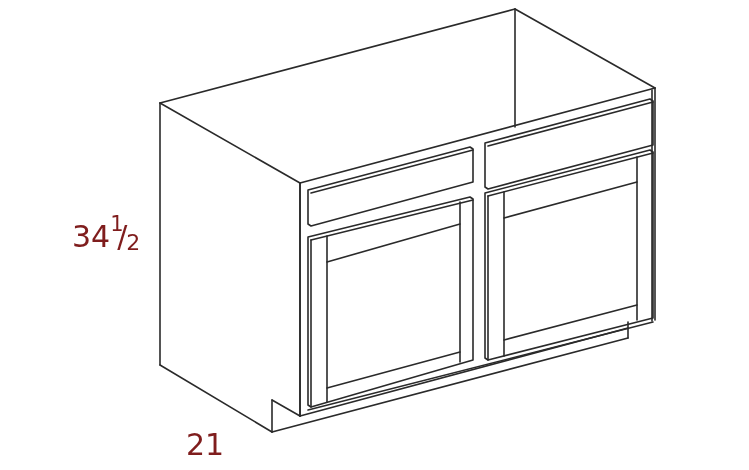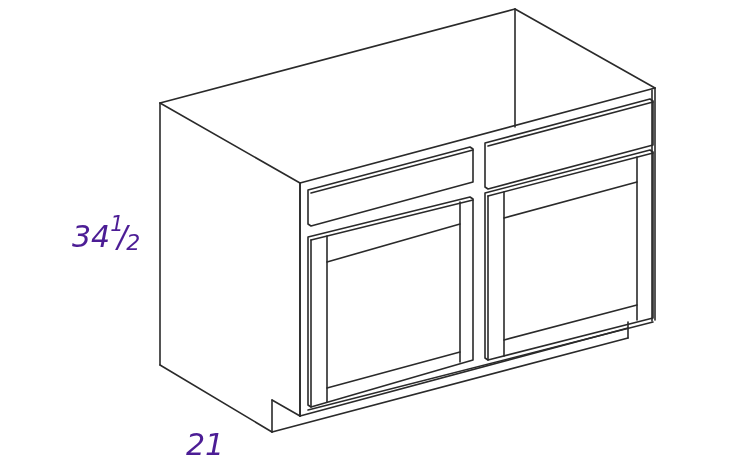--- a/index.html
+++ b/index.html
@@ -1,19 +1,19 @@
 <!DOCTYPE html>
 <html><head>
   <meta charset="utf-8">
   <style>
     html, body { margin: 0; padding: 0; background: #ffffff; }
     body { width: 749px; height: 470px; position: relative; overflow: hidden; font-family: "Liberation Sans", sans-serif; }
     .drawing { position: absolute; left: 0; top: 0; width: 749px; height: 470px; }
     .drawing line, .drawing polyline, .drawing polygon, .drawing path { stroke: #2a2a2a; stroke-width: 1.6; fill: none; stroke-linejoin: round; stroke-linecap: round; }
-    .dim { position: absolute; color: #4c1d95; font-family: "DejaVu Sans", sans-serif; font-size: 30px; line-height: 1; font-style: italic; }
+    .dim { position: absolute; color: #7f1d1d; font-family: "DejaVu Sans", sans-serif; font-size: 30px; line-height: 1; }
     .height-dim { left: 72px; top: 222px; }
     .depth-dim { left: 186px; top: 430px; text-align: center; }
     .frac { position: relative; display: inline-block; width: 30px; height: 34px; vertical-align: top; }
     .frac .num { position: absolute; left: 0; top: -8px; font-size: 21px; }
     .frac .slash { position: absolute; left: 7px; top: 0px; font-size: 30px; }
     .frac .den { position: absolute; left: 16px; top: 10px; font-size: 22px; }
   </style>
 </head>
 <body>
 

